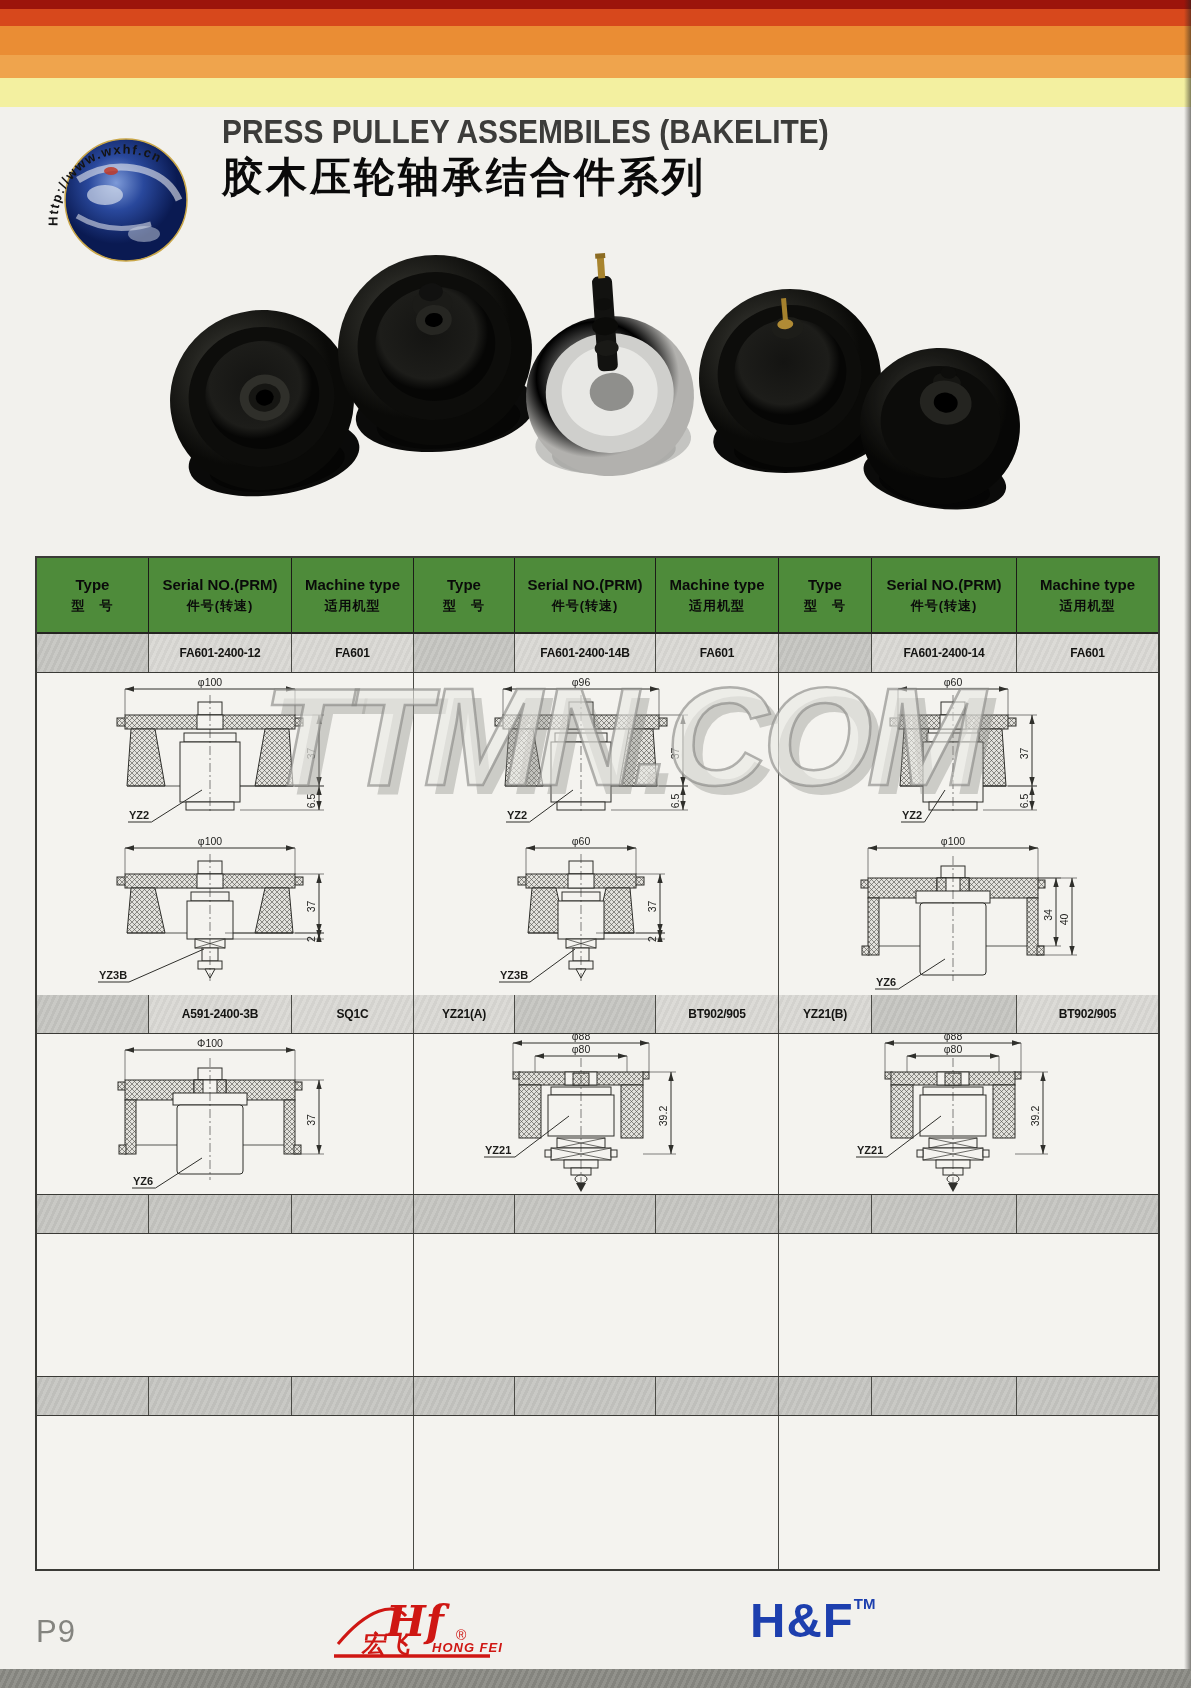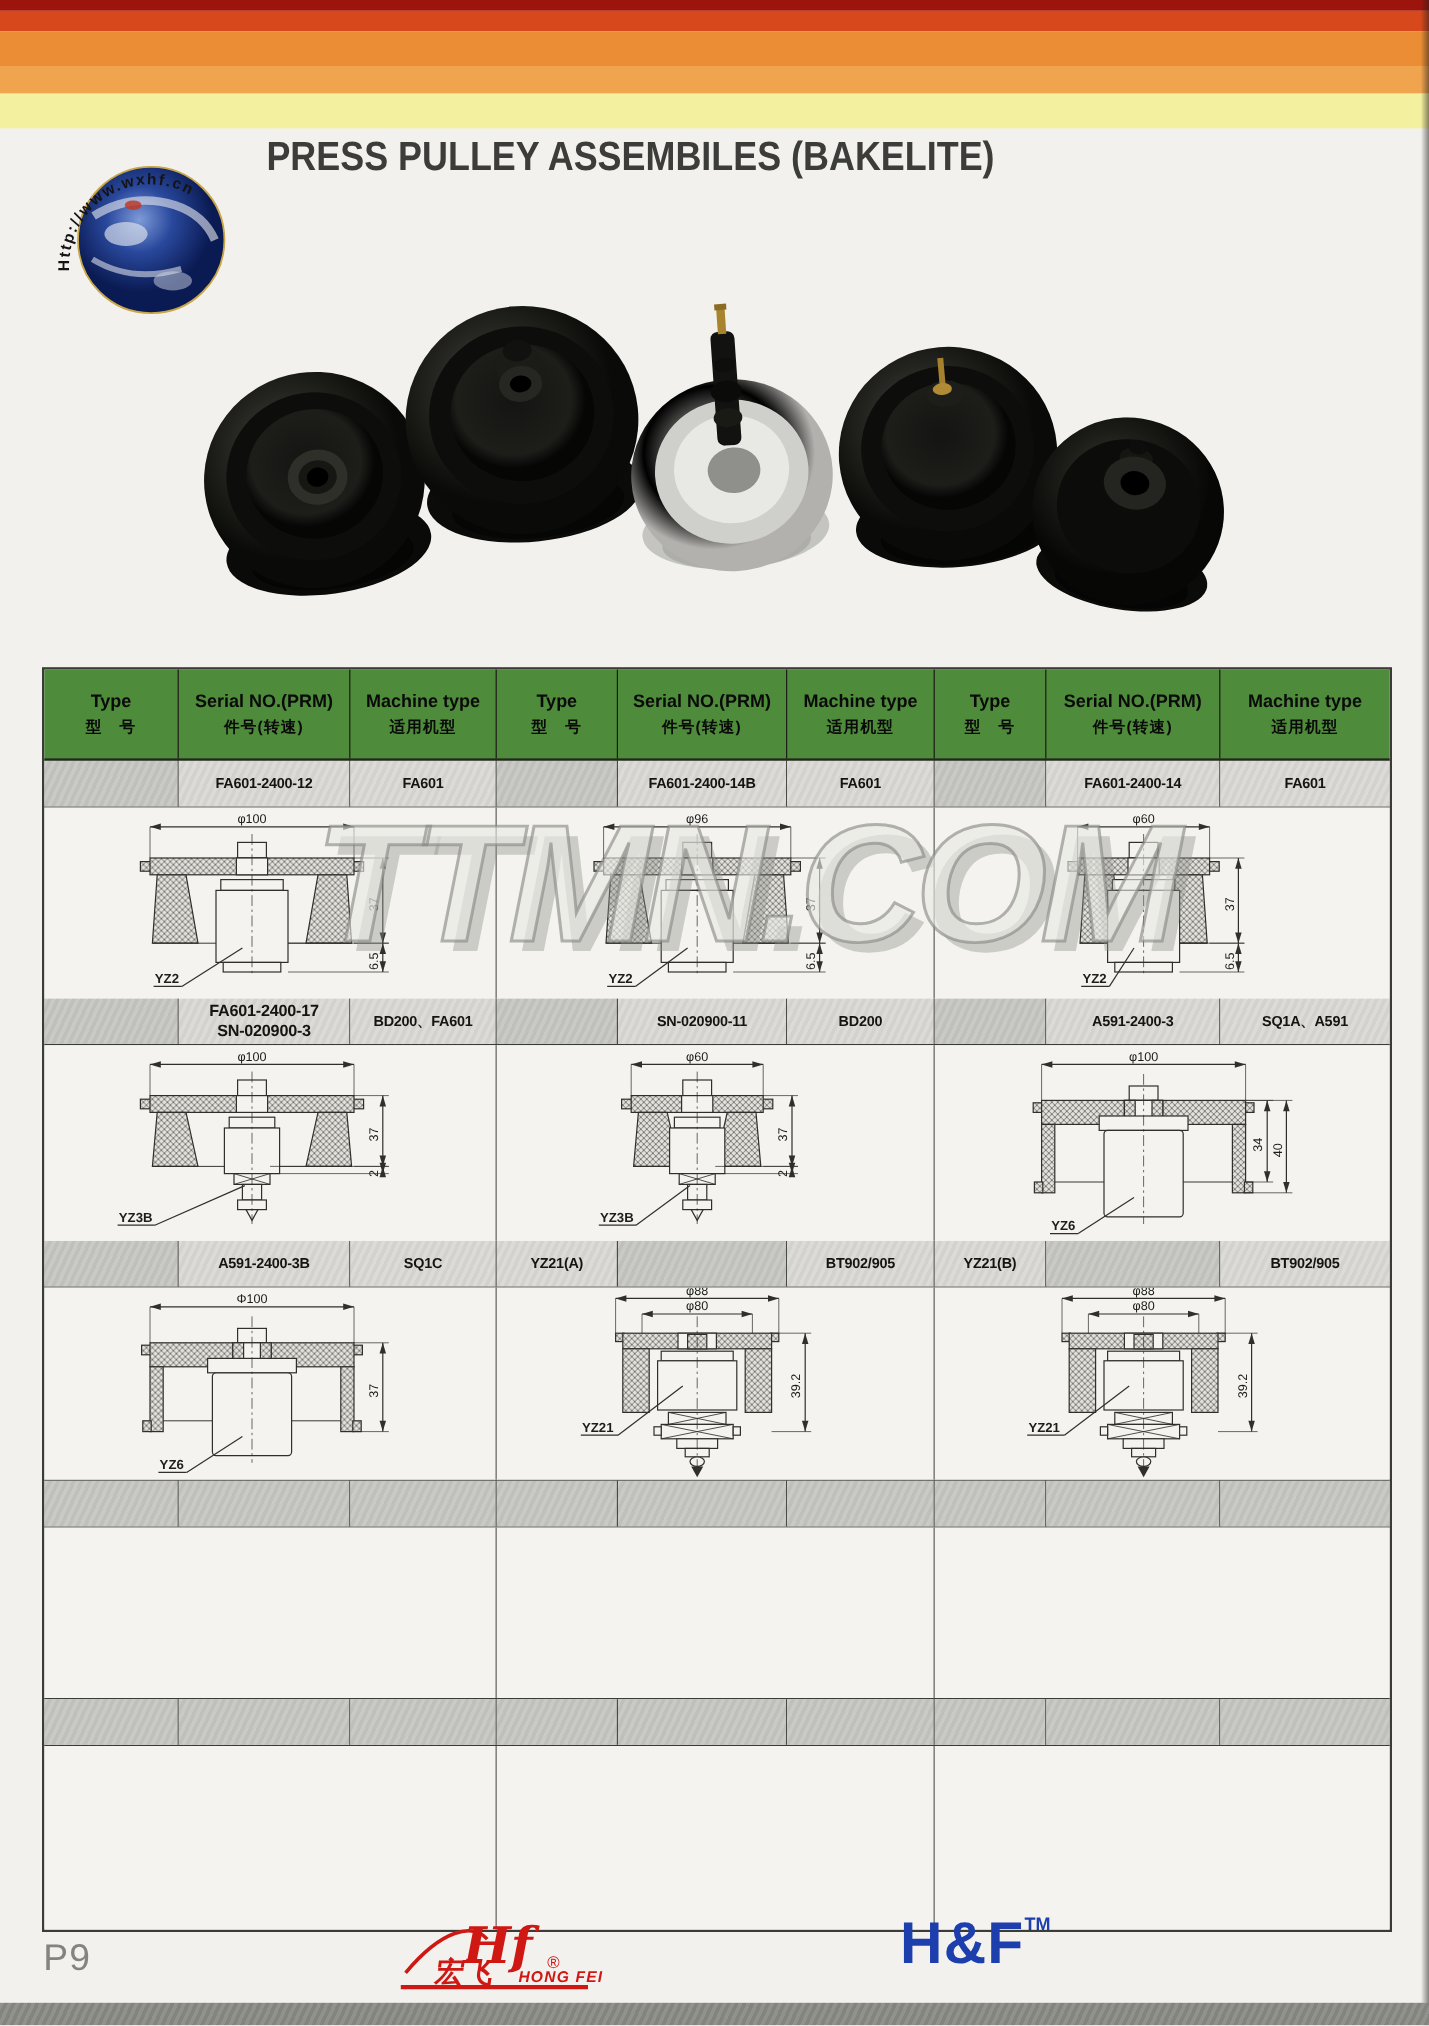--- a/index.html
+++ b/index.html
@@ -87,20 +87,21 @@
     <path d="M29,100 Q62,120 103,108" stroke="#ffffff" stroke-width="5" opacity=".5" fill="none"></path>
     <ellipse cx="57" cy="79" rx="18" ry="10" fill="#dfe5ee" opacity=".65"></ellipse>
     <ellipse cx="63" cy="55" rx="7" ry="4" fill="#c03a28" opacity=".85"></ellipse>
     <ellipse cx="96" cy="118" rx="16" ry="8" fill="#cdd6e4" opacity=".5"></ellipse>
     <text font-size="13" font-weight="bold" fill="#141414" letter-spacing="1.5">
       <textPath href="#arcPath" startOffset="1%">Http://www.wxhf.cn</textPath>
     </text>
   </svg>
 
   <div class="title-en">PRESS PULLEY ASSEMBILES (BAKELITE)</div>
+  <div class="title-cn">胶木压轮轴承结合件系列</div>
 
   <svg class="photos" viewBox="0 0 920 330">
     <defs>
       <radialGradient id="gB" cx="40%" cy="35%">
         <stop offset="0%" stop-color="#4a4a44"></stop>
           <stop offset="55%" stop-color="#23231f"></stop>
           <stop offset="100%" stop-color="#0a0a08"></stop>
       </radialGradient>
       <radialGradient id="gBface" cx="45%" cy="40%">
         <stop offset="0%" stop-color="#141412"></stop>
@@ -349,32 +350,20 @@
             <line x1="119" y1="16" x2="229" y2="16" stroke="#2f2f2b" stroke-width="1"></line>
             <path d="M119,16 l9,-2.7 v5.4 z" fill="#2f2f2b"></path>
             <path d="M229,16 l-9,-2.7 v5.4 z" fill="#2f2f2b"></path>
             <line x1="119" y1="16" x2="119" y2="42" stroke="#2f2f2b" stroke-width="0.6"></line>
             <line x1="229" y1="16" x2="229" y2="42" stroke="#2f2f2b" stroke-width="0.6"></line>
             <text x="174" y="13" font-size="10.5" fill="#1d1d1b" text-anchor="middle">φ60</text>
           </svg>
         </div>
     </div>
 
-    <div class="row grow">
-      <div class="cell"></div>
-      <div class="cell filled ml">FA601-2400-17
-SN-020900-3</div>
-      <div class="cell filled">BD200、FA601</div>
-      <div class="cell"></div>
-      <div class="cell filled">SN-020900-11</div>
-      <div class="cell filled">BD200</div>
-      <div class="cell"></div>
-      <div class="cell filled">A591-2400-3</div>
-      <div class="cell filled">SQ1A、A591</div>
-    </div>
 
     <div class="row drow d2">
       <div class="cell">
           <svg class="techdraw" viewBox="0 0 376 163">
             <defs>
               <pattern id="xh3" width="5" height="5" patternUnits="userSpaceOnUse">
                 <rect width="5" height="5" fill="#e2e1dc"></rect>
                 <path d="M0,0L5,5M5,0L0,5" stroke="#504f4a" stroke-width="0.6"></path>
               </pattern>
             </defs>

